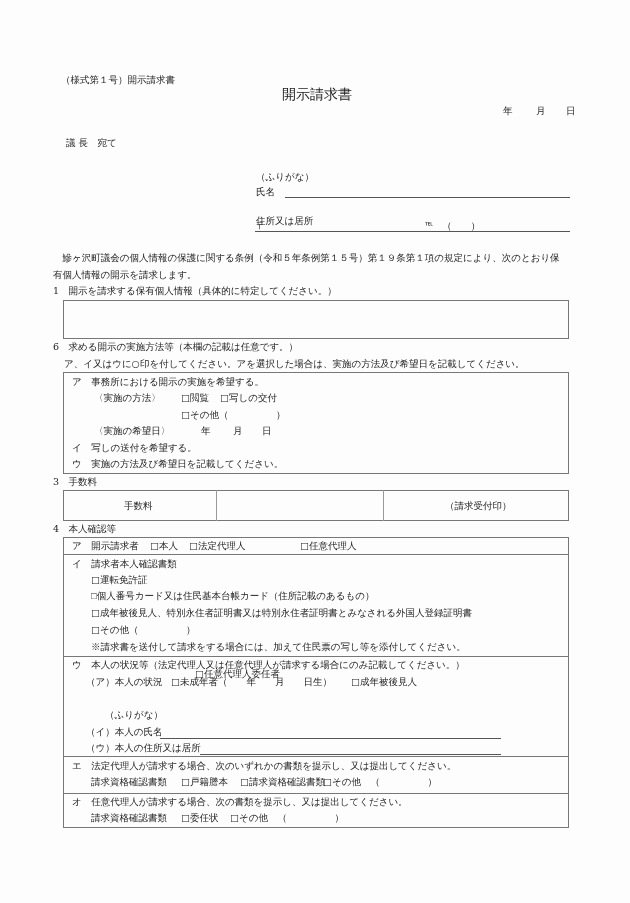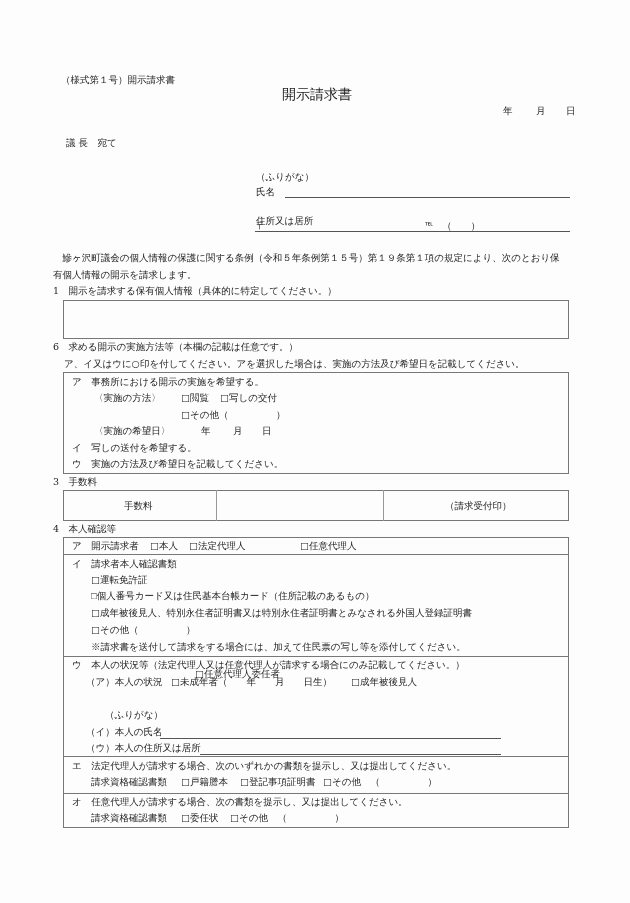--- a/index.html
+++ b/index.html
@@ -85,19 +85,19 @@
 <div class="abs" style="left:171px;top:669px;margin-left:24px;">□任意代理人委任者</div>
 <div class="abs" style="left:105px;top:710px;">（ふりがな）</div>
 <div class="abs" style="left:86px;top:727px;">（イ）本人の氏名</div>
 <div class="uline" style="left:160px;top:738px;width:341px;"></div>
 <div class="abs" style="left:86px;top:743px;">（ウ）本人の住所又は居所</div>
 <div class="uline" style="left:200px;top:754px;width:301px;"></div>
 
 <div class="abs" style="left:72px;top:761px;">エ　法定代理人が請求する場合、次のいずれかの書類を提示し、又は提出してください。</div>
 <div class="abs" style="left:91px;top:777px;">請求資格確認書類</div>
 <div class="abs" style="left:181px;top:777px;">□戸籍謄本</div>
-<div class="abs" style="left:240px;top:777px;">□登記事項証明書</div>
+<div class="abs" style="left:240px;top:777px;">□請求資格確認書類</div>
 <div class="abs" style="left:323px;top:777px;">□その他　（　　　　　）</div>
 
 <div class="abs" style="left:72px;top:797px;">オ　任意代理人が請求する場合、次の書類を提示し、又は提出してください。</div>
 <div class="abs" style="left:91px;top:813px;">請求資格確認書類</div>
 <div class="abs" style="left:181px;top:813px;">□委任状</div>
 <div class="abs" style="left:230px;top:813px;">□その他　（　　　　　）</div>
 
 </body></html>

